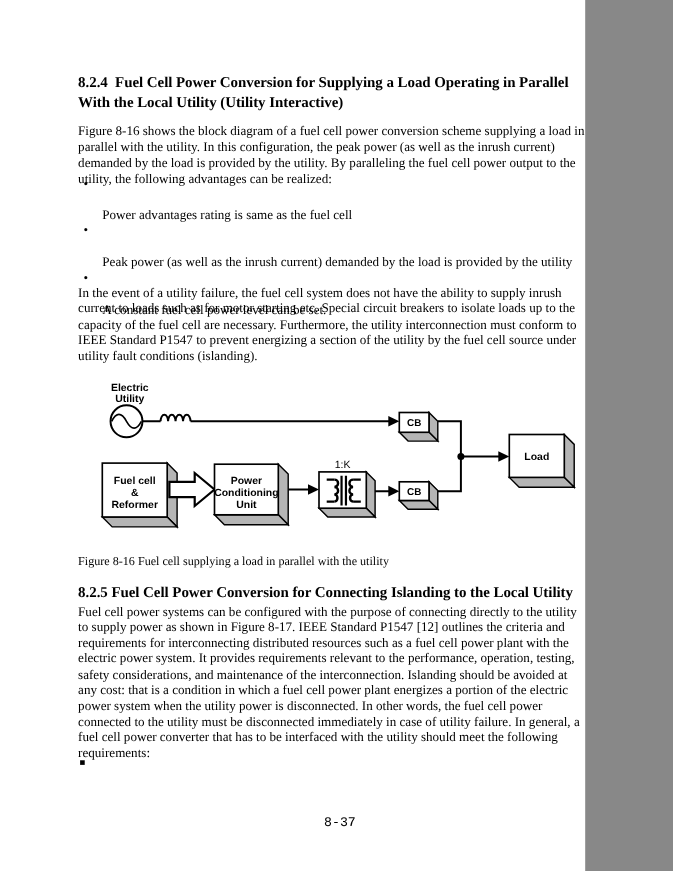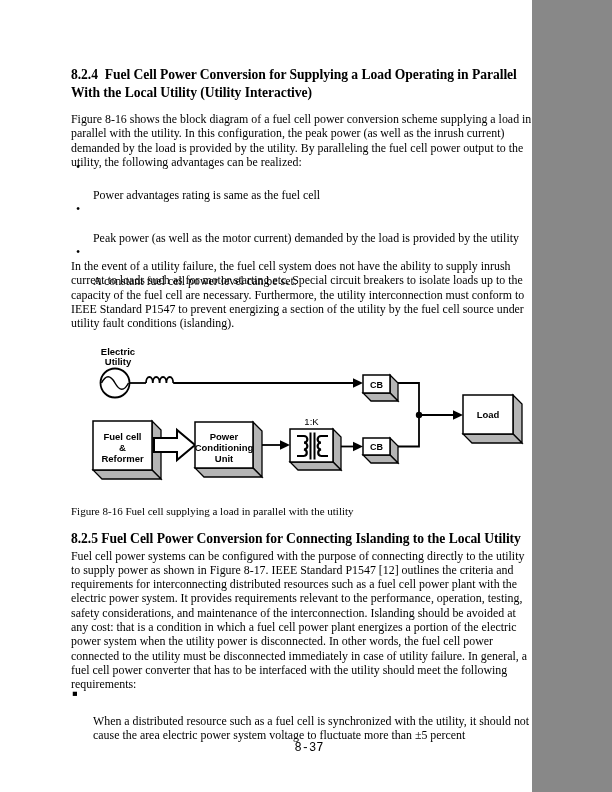--- a/index.html
+++ b/index.html
@@ -55,21 +55,21 @@
 demanded by the load is provided by the utility. By paralleling the fuel cell power output to the
 utility, the following advantages can be realized:</div>
 
   <ul class="blk blist" style="top:159.5px">
     <li>
       <span class="mk">•</span>
       <span>Power advantages rating is same as the fuel cell</span>
     </li>
     <li>
       <span class="mk">•</span>
-      <span>Peak power (as well as the motor current) demanded by the load is provided by the utility</span>
+      <span>Peak power (as well as the inrush current) demanded by the load is provided by the utility</span>
     </li>
     <li>
       <span class="mk">•</span>
       <span>A constant fuel cell power level can be set.</span>
     </li>
   </ul>
 
 
   <div class="blk body-text" style="top:259px">In the event of a utility failure, the fuel cell system does not have the ability to supply inrush
 current to loads such as for motor starting etc. Special circuit breakers to isolate loads up to the
@@ -171,20 +171,18 @@
 safety considerations, and maintenance of the interconnection. Islanding should be avoided at
 any cost: that is a condition in which a fuel cell power plant energizes a portion of the electric
 power system when the utility power is disconnected. In other words, the fuel cell power
 connected to the utility must be disconnected immediately in case of utility failure. In general, a
 fuel cell power converter that has to be interfaced with the utility should meet the following
 requirements:</div>
 
   <ul class="blk blist" style="top:685.5px">
     <li>
       <span class="mk square">▪</span>
-      <span>When a distributed resource such as a fuel cell is synchronized with the utility, it should not
-cause the area electric power system voltage to fluctuate more than ±5 percent</span>
     </li>
   </ul>
 
   <div class="blk page-num" style="top:741px">8-37</div>
 
 </div>
 
 </body></html>

